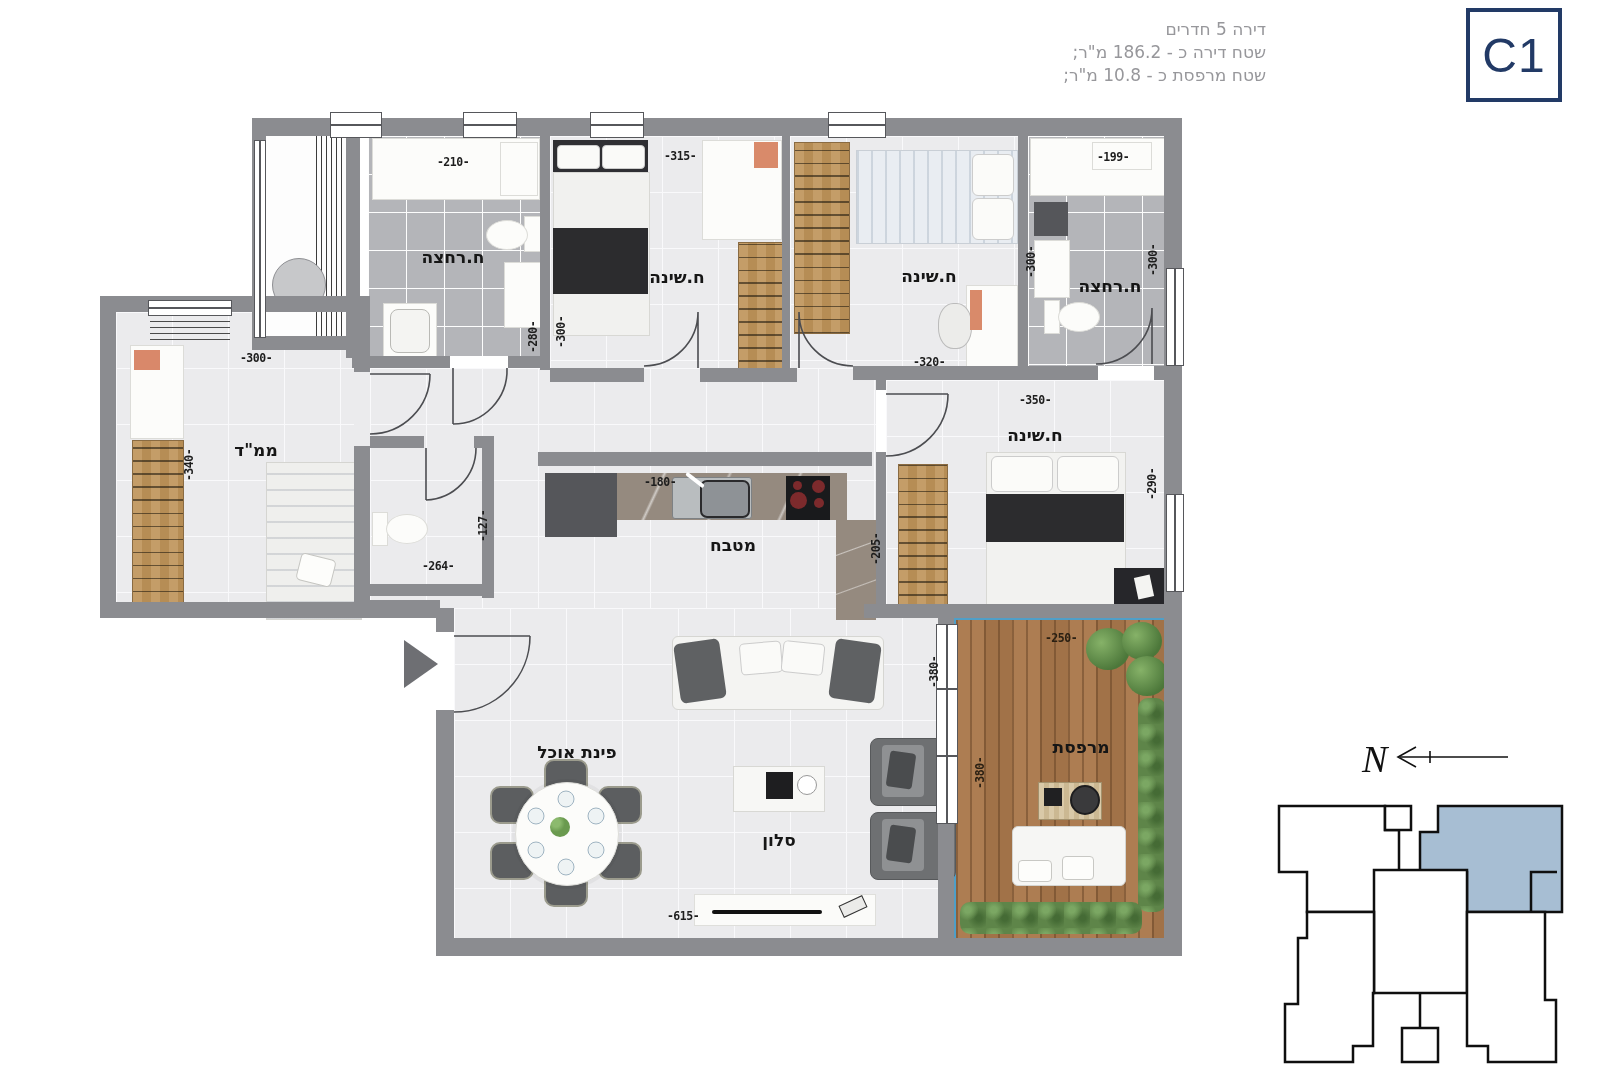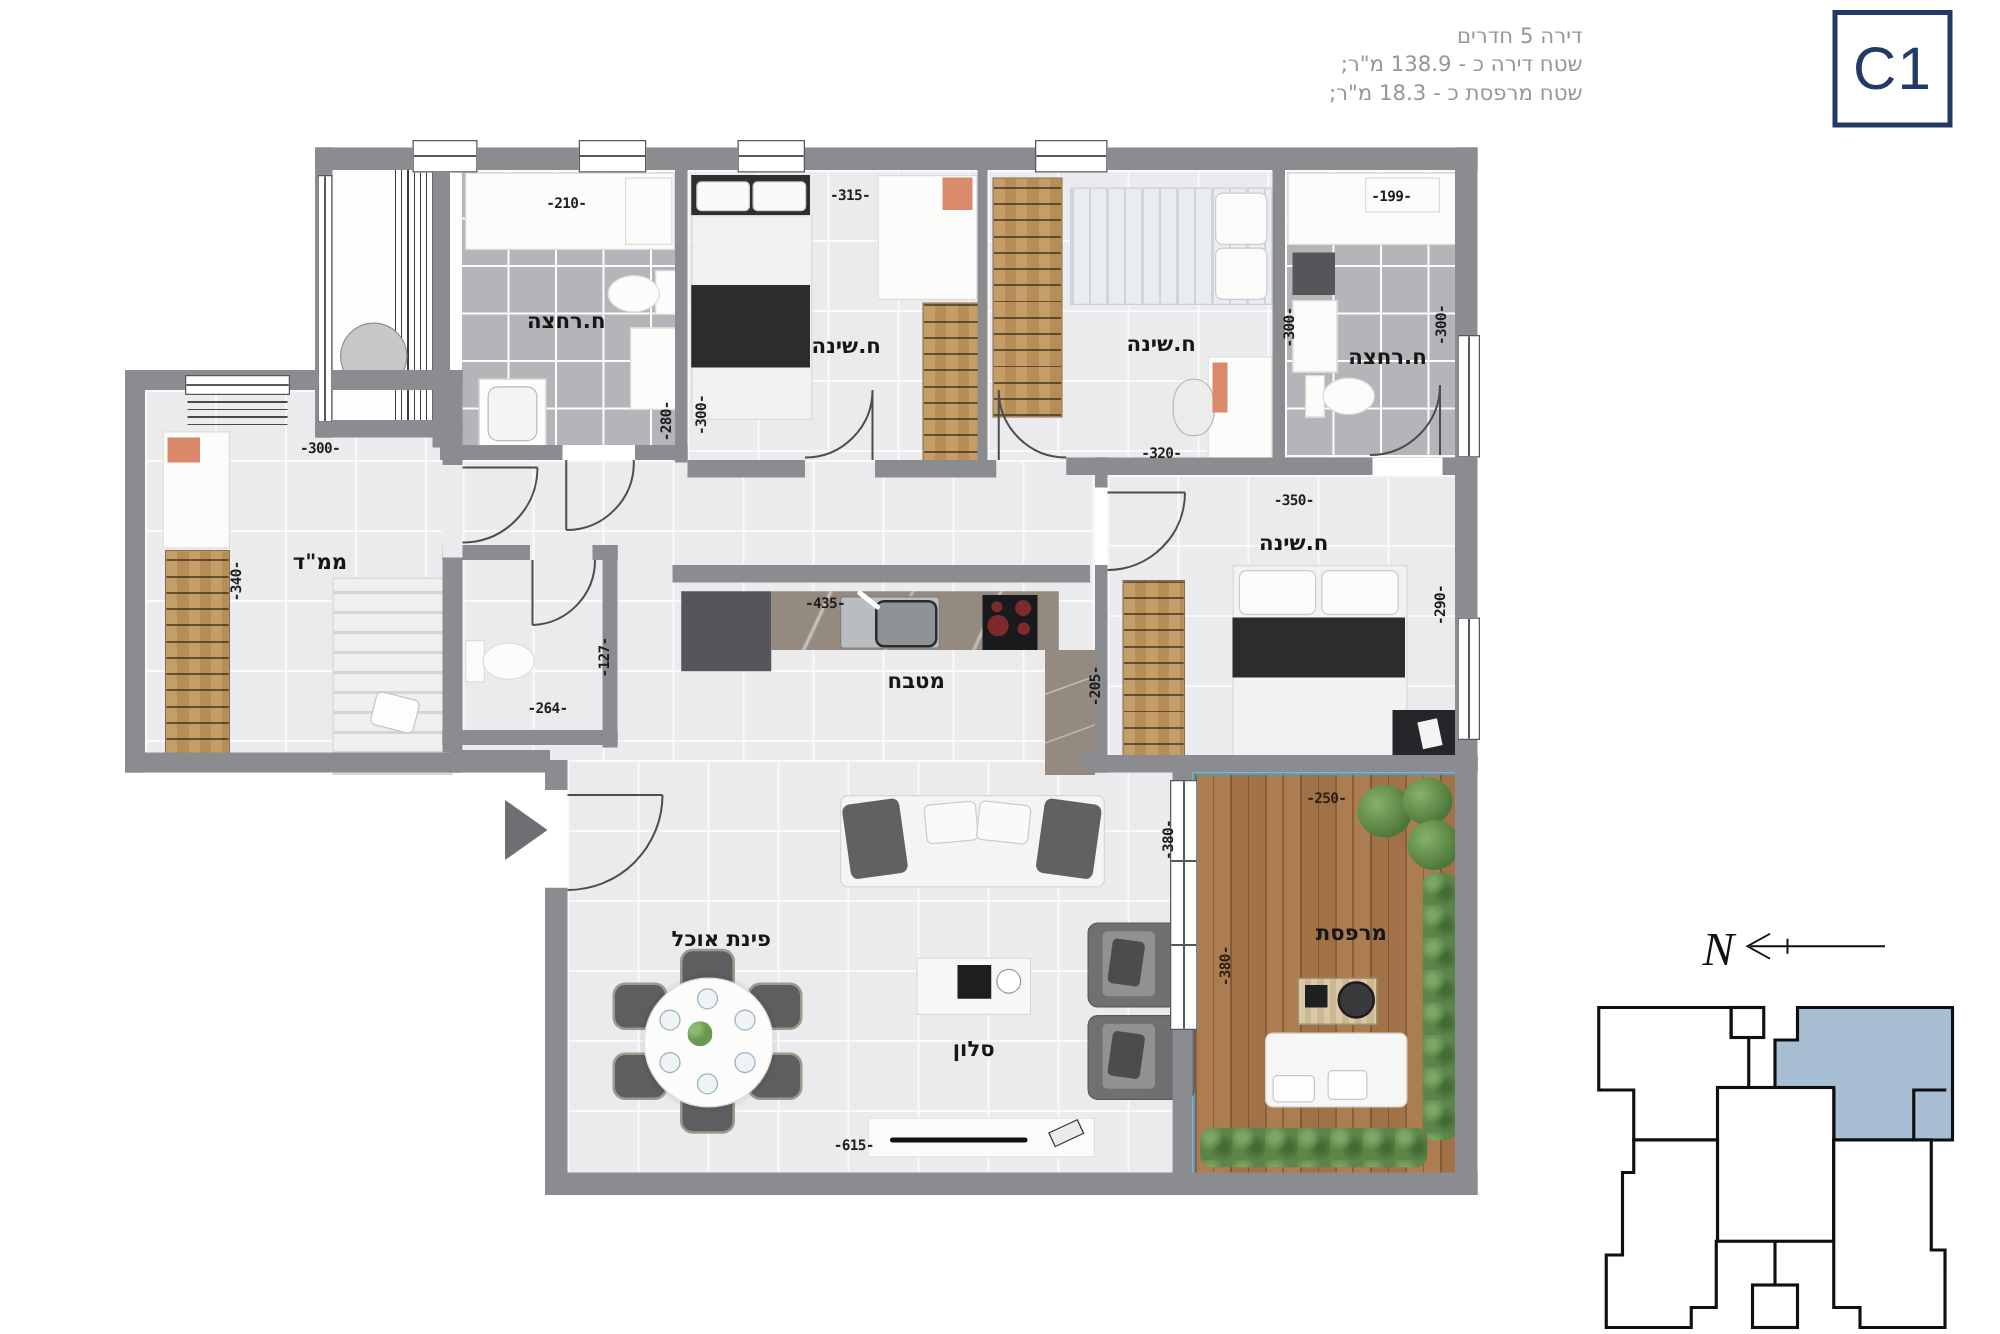--- a/index.html
+++ b/index.html
@@ -46,22 +46,22 @@
     font-family:"Liberation Sans",sans-serif;font-size:48px;color:#223a66;letter-spacing:1px}
   svg text{font-family:"Liberation Serif",serif}
 </style>
 </head>
 <body>
 
 <div id="page">
 
   <div id="hdr-text">
     <div>דירה 5 חדרים</div>
-    <div>שטח דירה כ - 138.9 מ"ר;</div>
-    <div>שטח מרפסת כ - 18.3 מ"ר;</div>
+    <div>שטח דירה כ - 186.2 מ"ר;</div>
+    <div>שטח מרפסת כ - 10.8 מ"ר;</div>
   </div>
   <div id="unit-badge">
     <span>C1</span>
   </div>
 
   <div id="plan" class="abs" style="left:0;top:0;width:1600px;height:1067px">
 
     <div class="wet" style="left:368px;top:136px;width:172px;height:220px"></div>
     <div class="floor" style="left:550px;top:136px;width:232px;height:232px"></div>
     <div class="floor" style="left:790px;top:136px;width:228px;height:232px"></div>
@@ -287,21 +287,21 @@
         <span class="dim" style="left: 1113px; top: 157px;">-199-</span>
         <span class="dim v" style="left: 533px; top: 337px;">-280-</span>
         <span class="dim v" style="left: 561px; top: 332px;">-300-</span>
         <span class="dim" style="left: 929px; top: 362px; text-align: center;">-320-</span>
         <span class="dim v" style="left: 1031px; top: 262px;">-300-</span>
         <span class="dim v" style="left: 1153px; top: 260px;">-300-</span>
         <span class="dim" style="left: 256px; top: 358px;">-300-</span>
         <span class="dim v" style="left: 189px; top: 465px;">-340-</span>
         <span class="dim" style="left: 438px; top: 566px;">-264-</span>
         <span class="dim v" style="left: 483px; top: 526px;">-127-</span>
-        <span class="dim" style="left: 660px; top: 482px;">-435-</span>
+        <span class="dim" style="left: 660px; top: 482px;">-180-</span>
         <span class="dim v" style="left: 876px; top: 549px;">-205-</span>
         <span class="dim" style="left: 1035px; top: 400px;">-350-</span>
         <span class="dim v" style="left: 1152px; top: 484px;">-290-</span>
         <span class="dim" style="left: 683px; top: 916px;">-615-</span>
         <span class="dim v" style="left: 934px; top: 672px;">-380-</span>
         <span class="dim wd" style="left: 1061px; top: 638px;">-250-</span>
         <span class="dim v wd" style="left: 980px; top: 773px;">-380-</span>
       </div>
   </div>
 </div>

